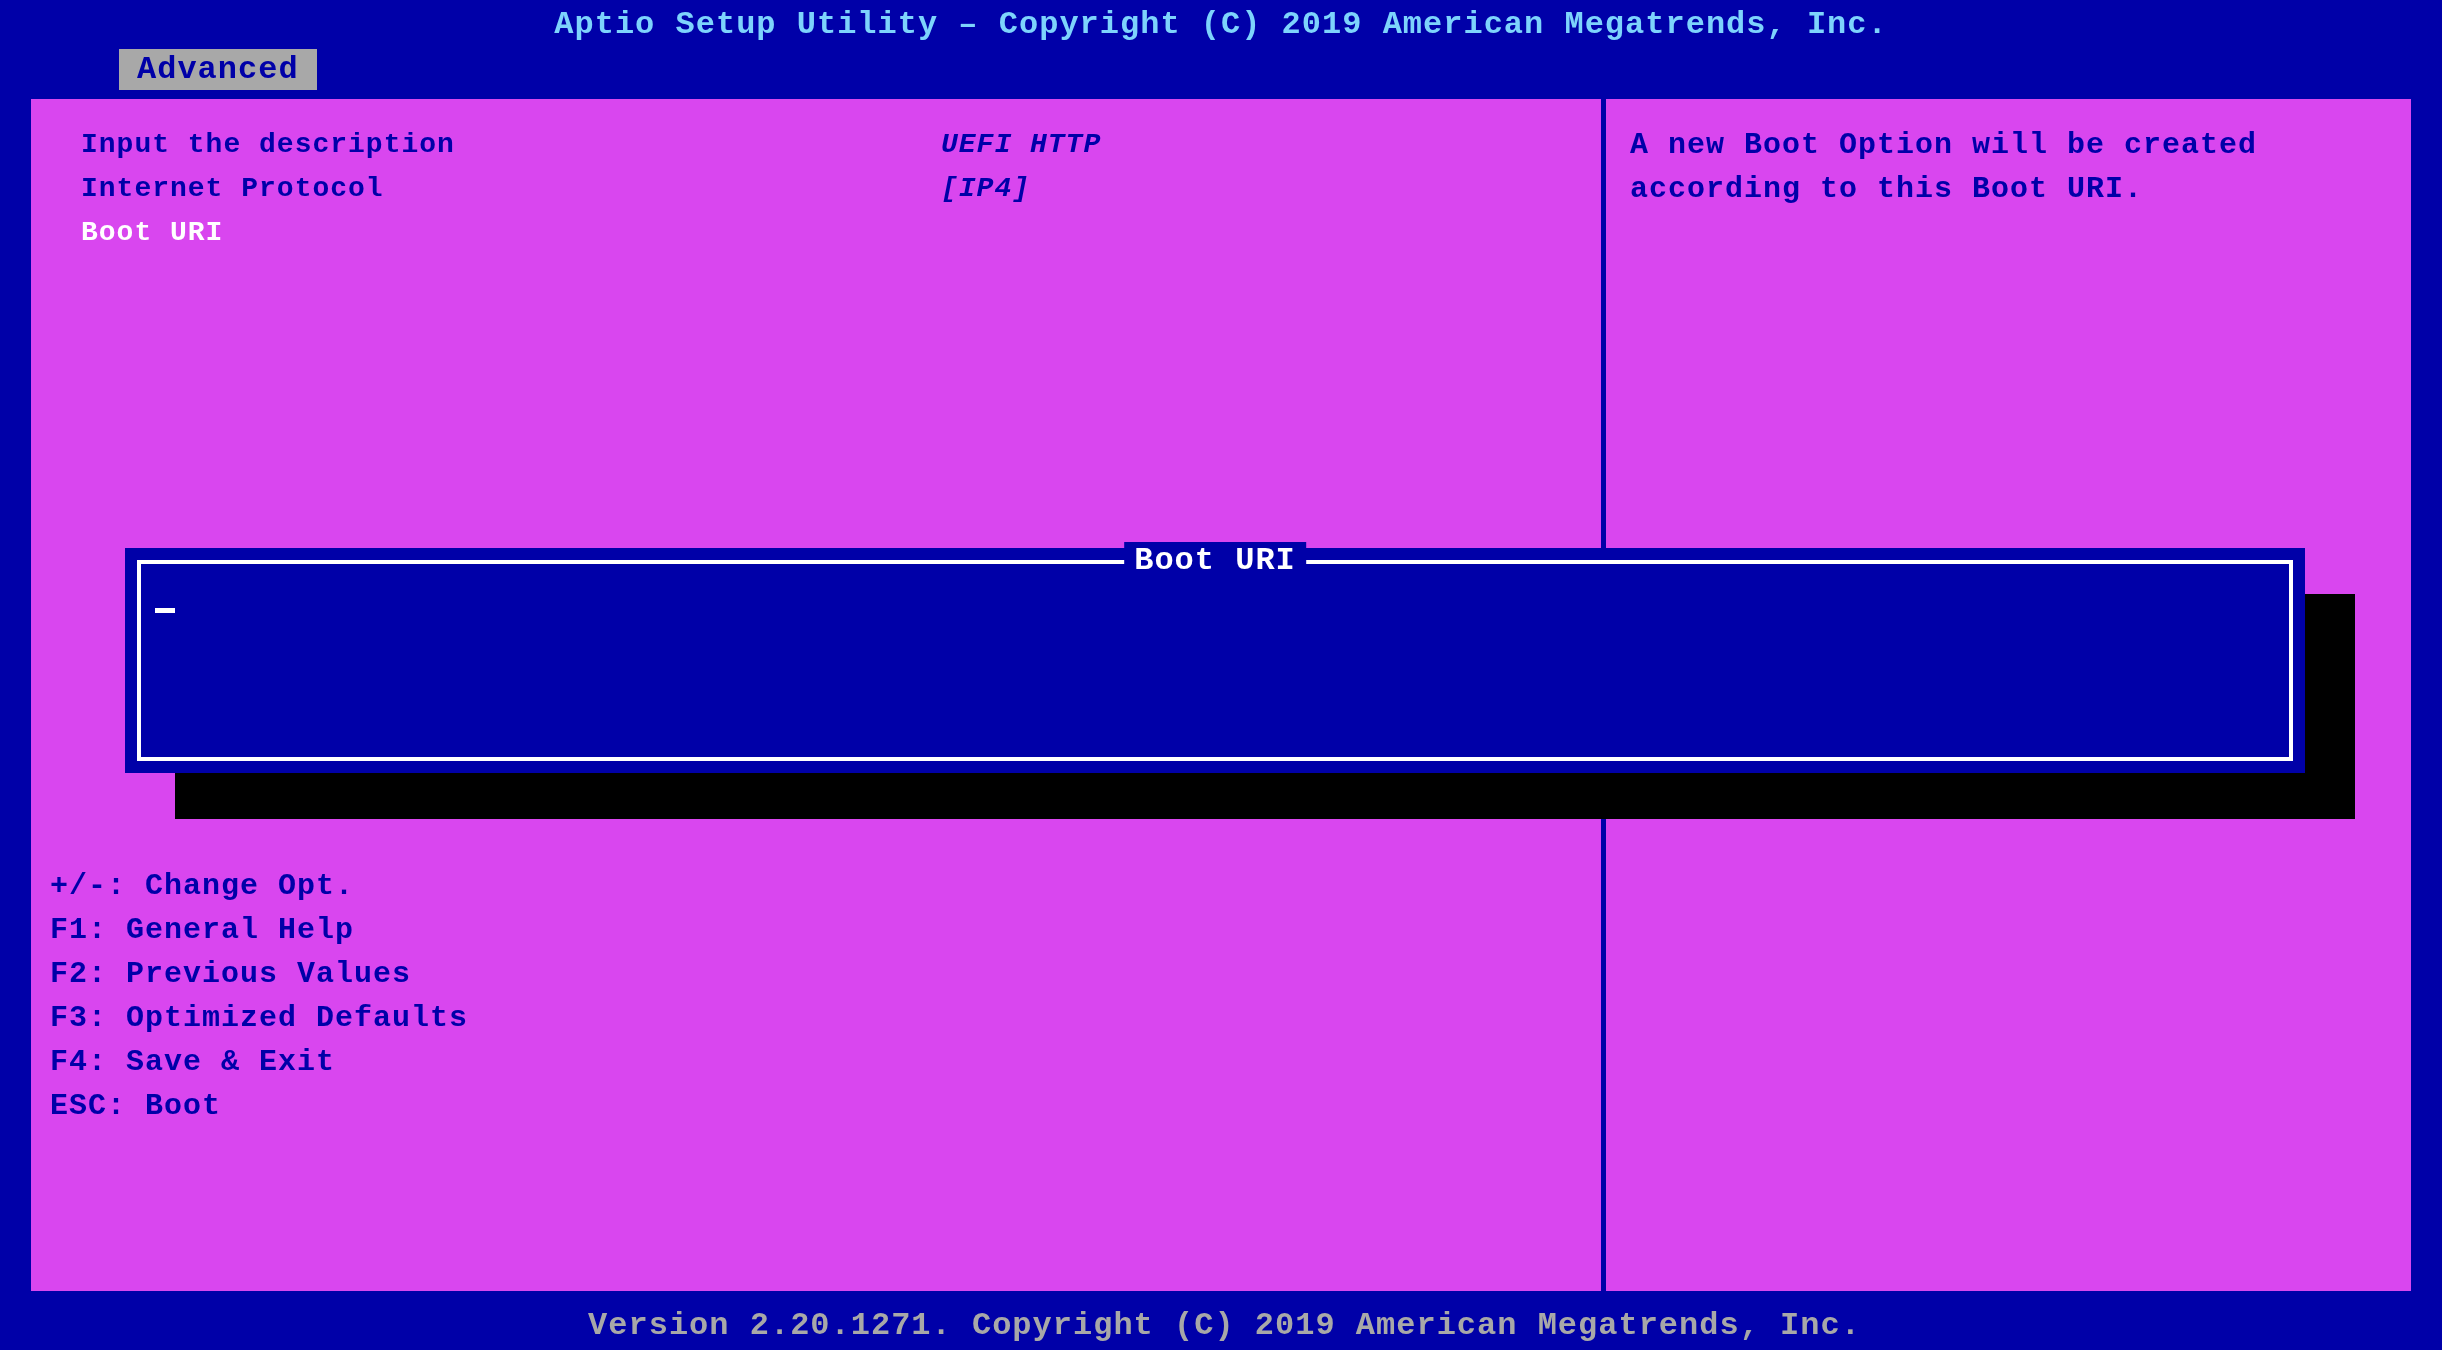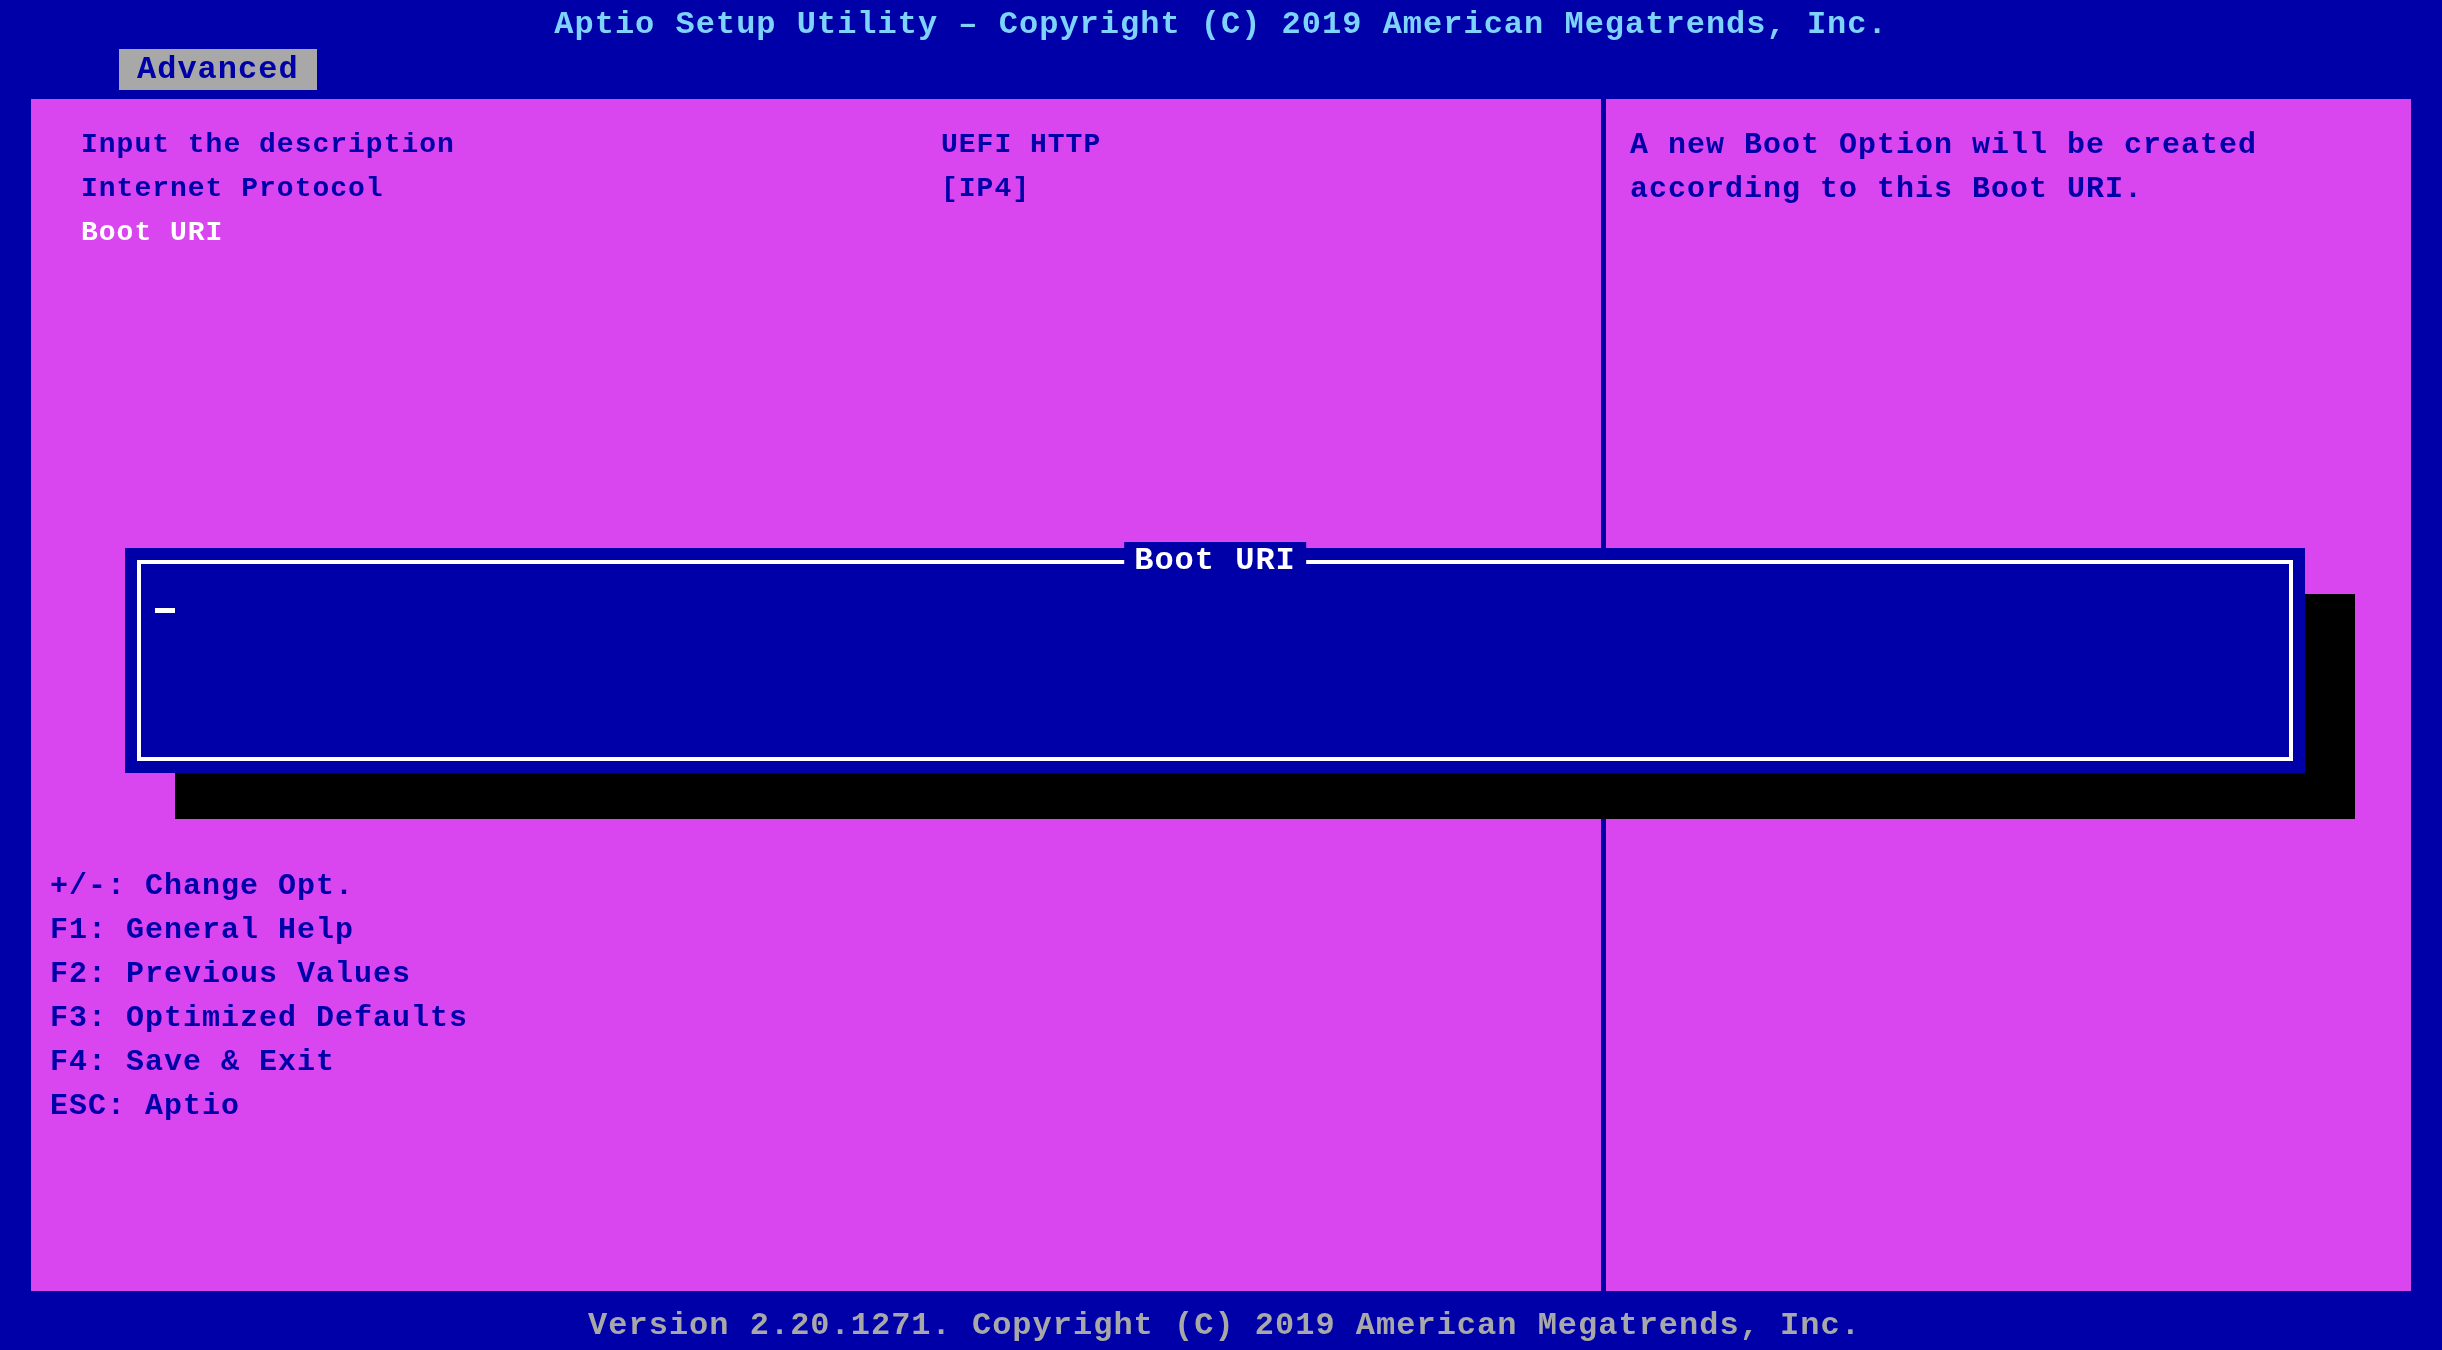--- a/index.html
+++ b/index.html
@@ -63,20 +63,21 @@
     }
     .setting-row {
       display: flex;
       line-height: 44px;
     }
     .setting-label {
       flex: 0 0 860px;
     }
     .setting-value {
       flex: 1;
+      font-style: italic;
     }
     .selected {
       color: #ffffff;
     }
     .help-text {
       line-height: 44px;
       font-size: 30px;
     }
     .key-legend {
       position: absolute;
@@ -183,21 +184,21 @@
 
     <div class="right-panel">
       <div class="help-text">A new Boot Option will be created according to this Boot URI.</div>
 
       <div class="key-legend">
         <div>+/-: Change Opt.</div>
         <div>F1: General Help</div>
         <div>F2: Previous Values</div>
         <div>F3: Optimized Defaults</div>
         <div>F4: Save &amp; Exit</div>
-        <div>ESC: Aptio</div>
+        <div>ESC: Boot</div>
       </div>
     </div>
   </div>
 
   <div class="dialog-shadow"></div>
   <div class="dialog">
     <div class="dialog-inner">
       <div class="dialog-title"> Boot URI </div>
       <input class="dialog-input" type="text" value="" style="">
       <div class="cursor"></div>

